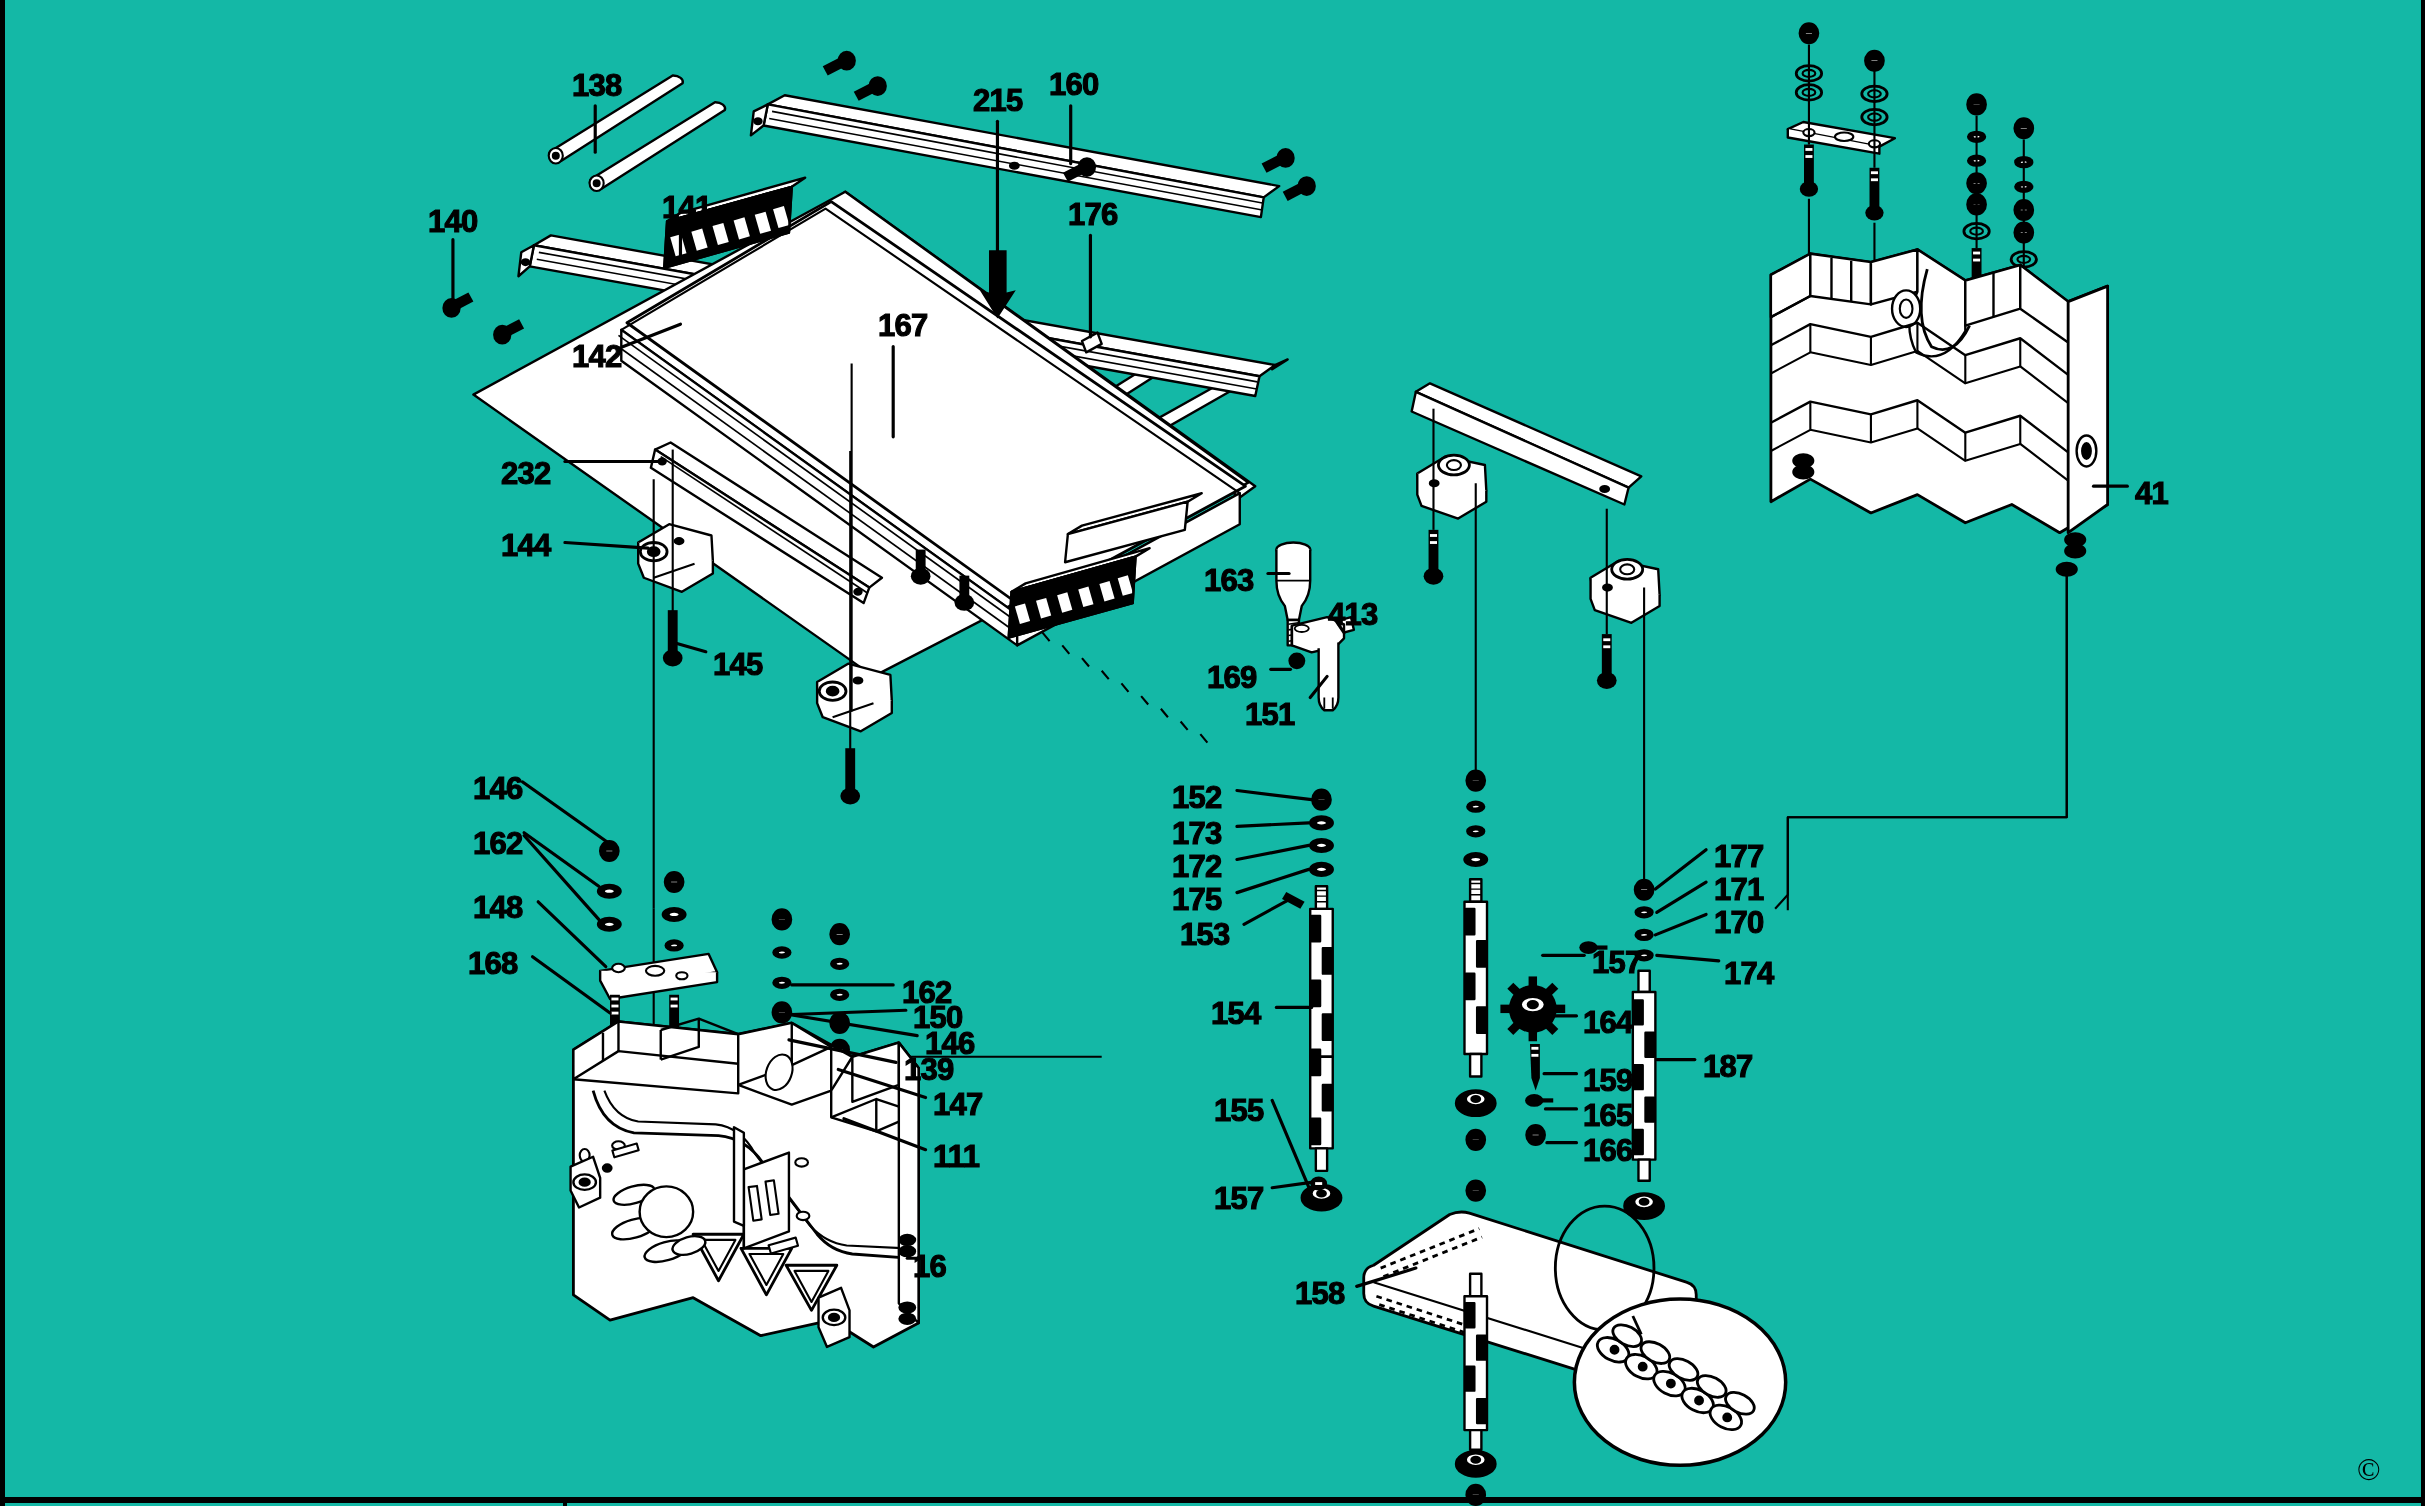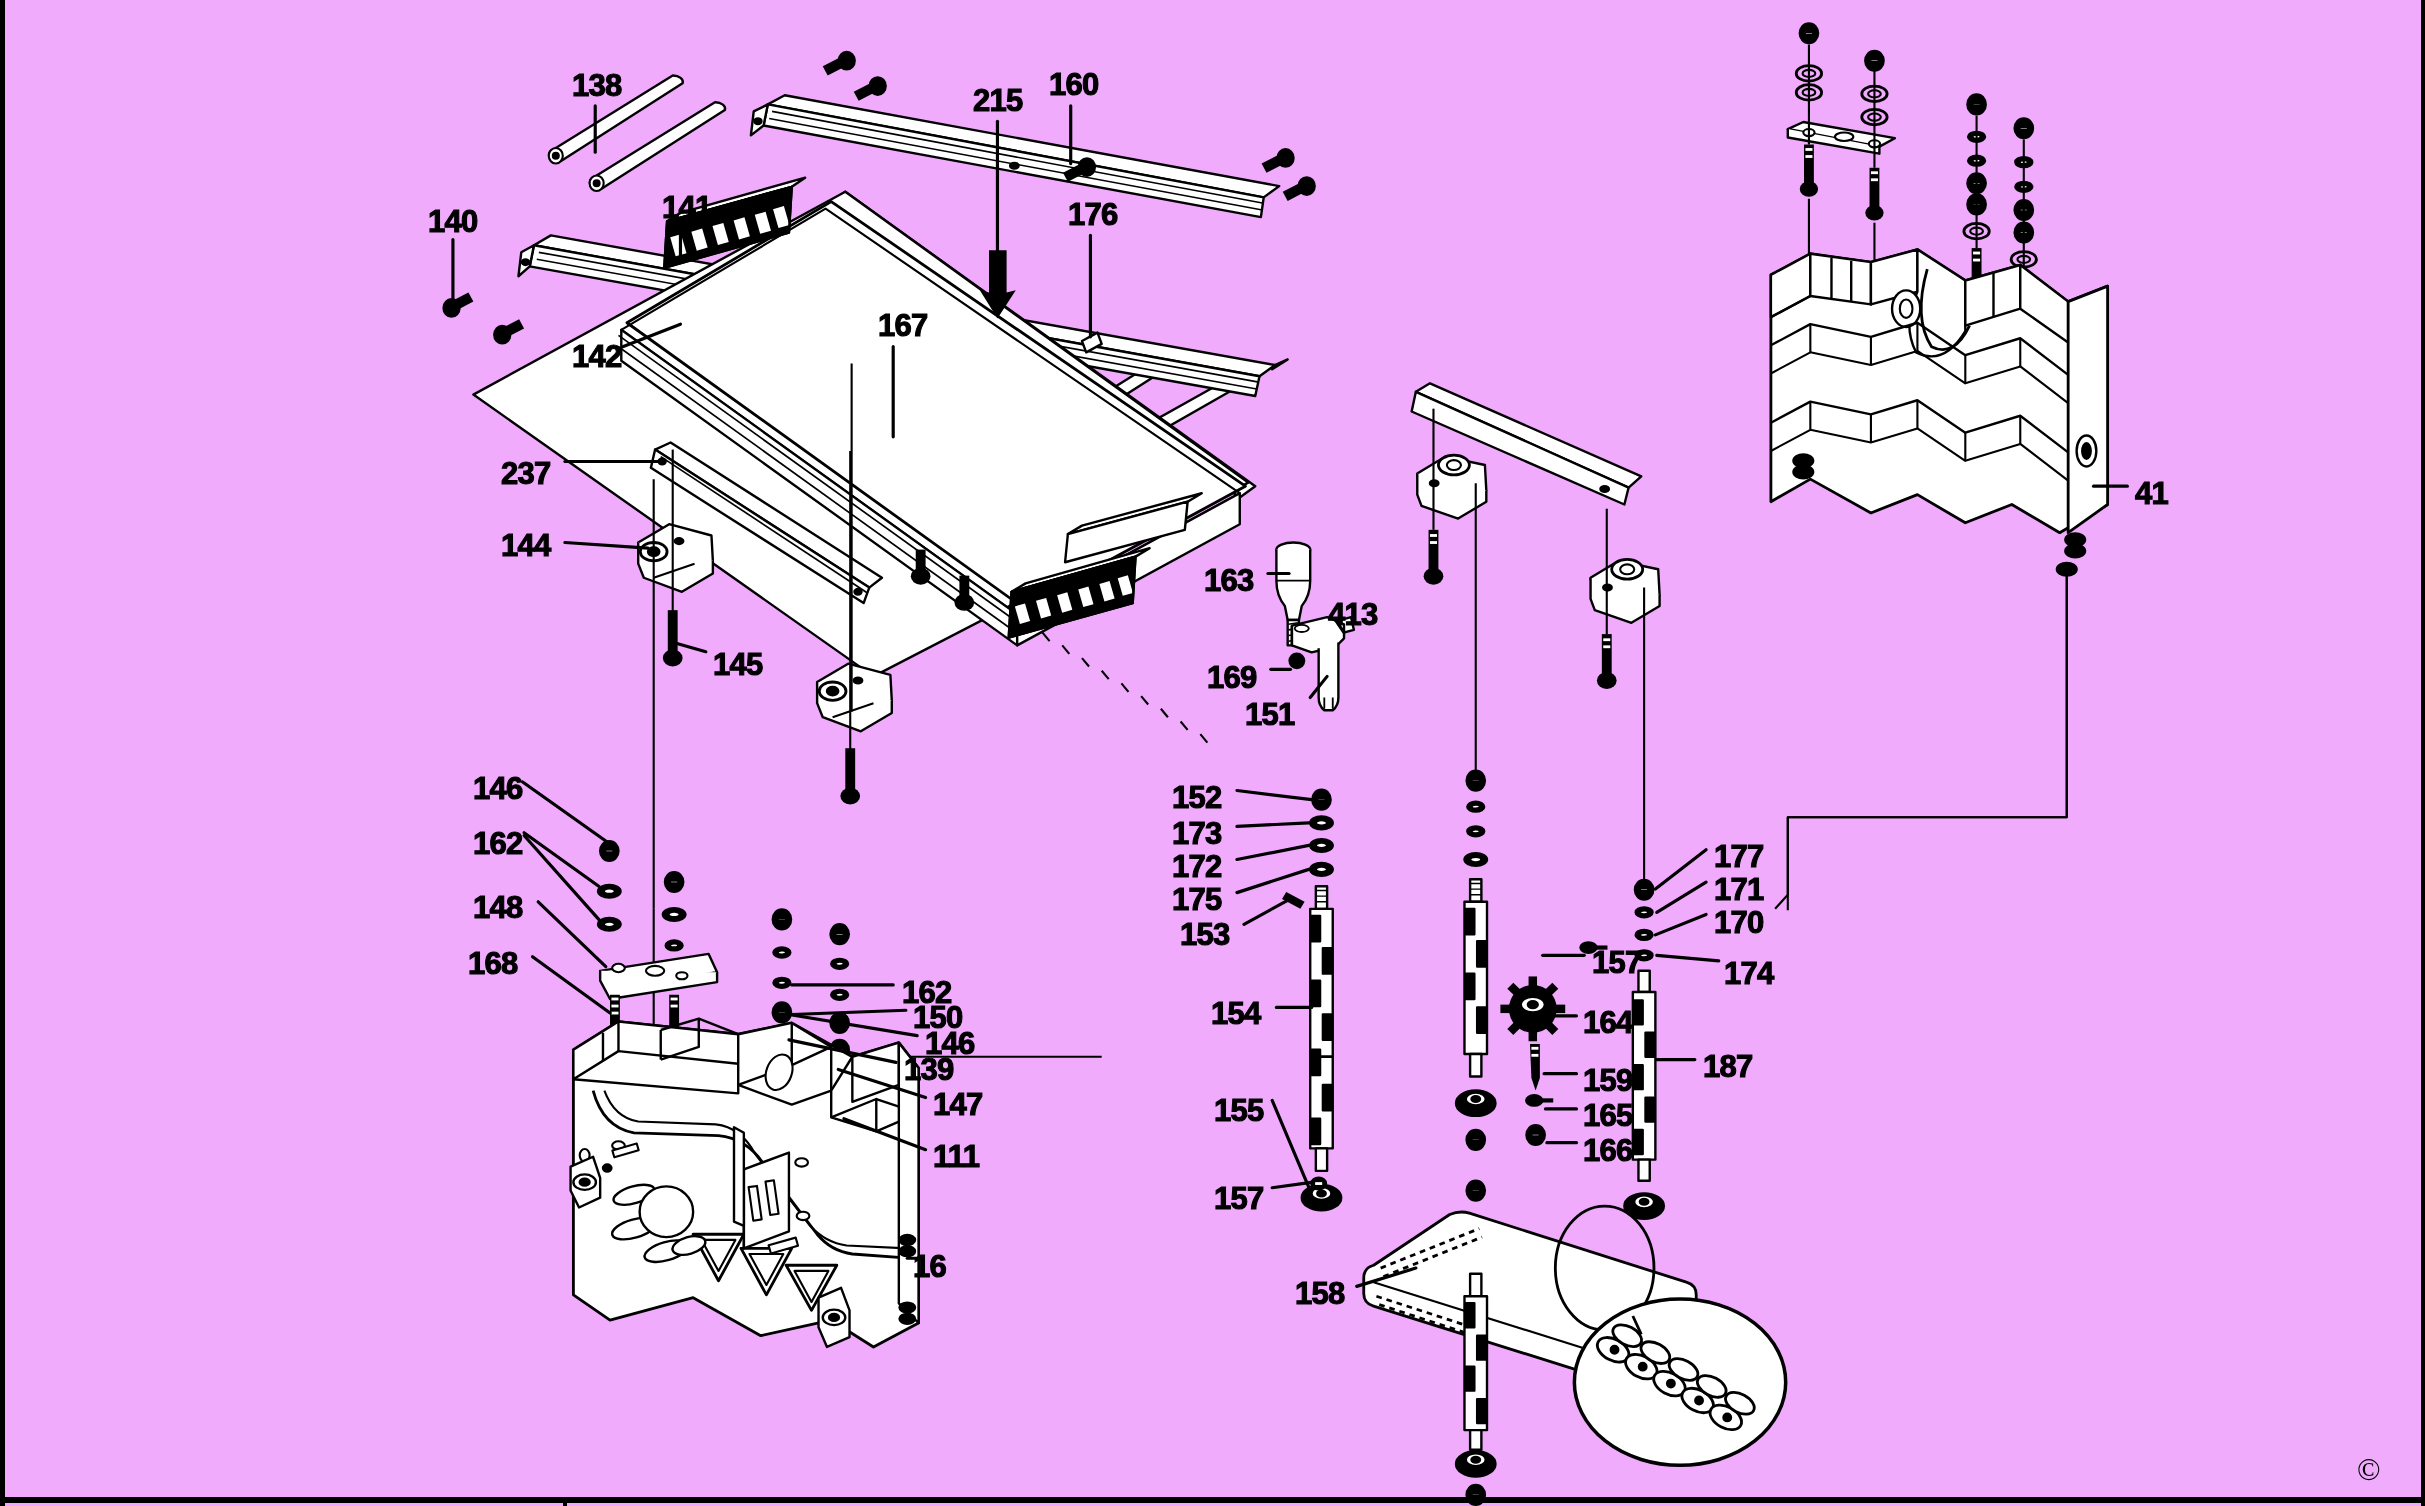--- a/index.html
+++ b/index.html
@@ -1,19 +1,19 @@
 <!DOCTYPE html>
 <html style="font-size:11.3px"><head>
 <meta charset="utf-8">
 <style>
   html,body{margin:0;padding:0;background:#ffffff;}
   #page{
     position:relative;
     width:2426px;height:1507px;
-    background:#f0abfc;
+    background:#14b8a6;
     font-family:"Liberation Sans", sans-serif;
     overflow:hidden;
   }
   #svg-root{position:absolute;left:0;top:0;width:2426px;height:1507px;}
   .callout{
     position:absolute;
     font-family:"Liberation Sans", sans-serif;
     font-weight:bold;
     font-size:31px;
     color:#000;
@@ -768,21 +768,21 @@
       <path d="M2238,1524 L2192,1524"></path>
       <path d="M2238,1574 L2194,1574"></path>
       <path d="M2238,1622 L2196,1622"></path>
     </g>
   </svg>
 
   <div class="callout" style="left:572px;top:70px">138</div>
   <div class="callout" style="left:428px;top:206px">140</div>
   <div class="callout" style="left:662px;top:192px">141</div>
   <div class="callout" style="left:572px;top:341px">142</div>
-  <div class="callout" style="left:501px;top:458px">237</div>
+  <div class="callout" style="left:501px;top:458px">232</div>
   <div class="callout" style="left:501px;top:530px">144</div>
   <div class="callout" style="left:713px;top:649px">145</div>
   <div class="callout" style="left:473px;top:773px">146</div>
   <div class="callout" style="left:473px;top:828px">162</div>
   <div class="callout" style="left:473px;top:892px">148</div>
   <div class="callout" style="left:468px;top:948px">168</div>
   <div class="callout" style="left:902px;top:977px">162</div>
   <div class="callout" style="left:913px;top:1002px">150</div>
   <div class="callout" style="left:925px;top:1028px">146</div>
   <div class="callout" style="left:904px;top:1054px">139</div>

